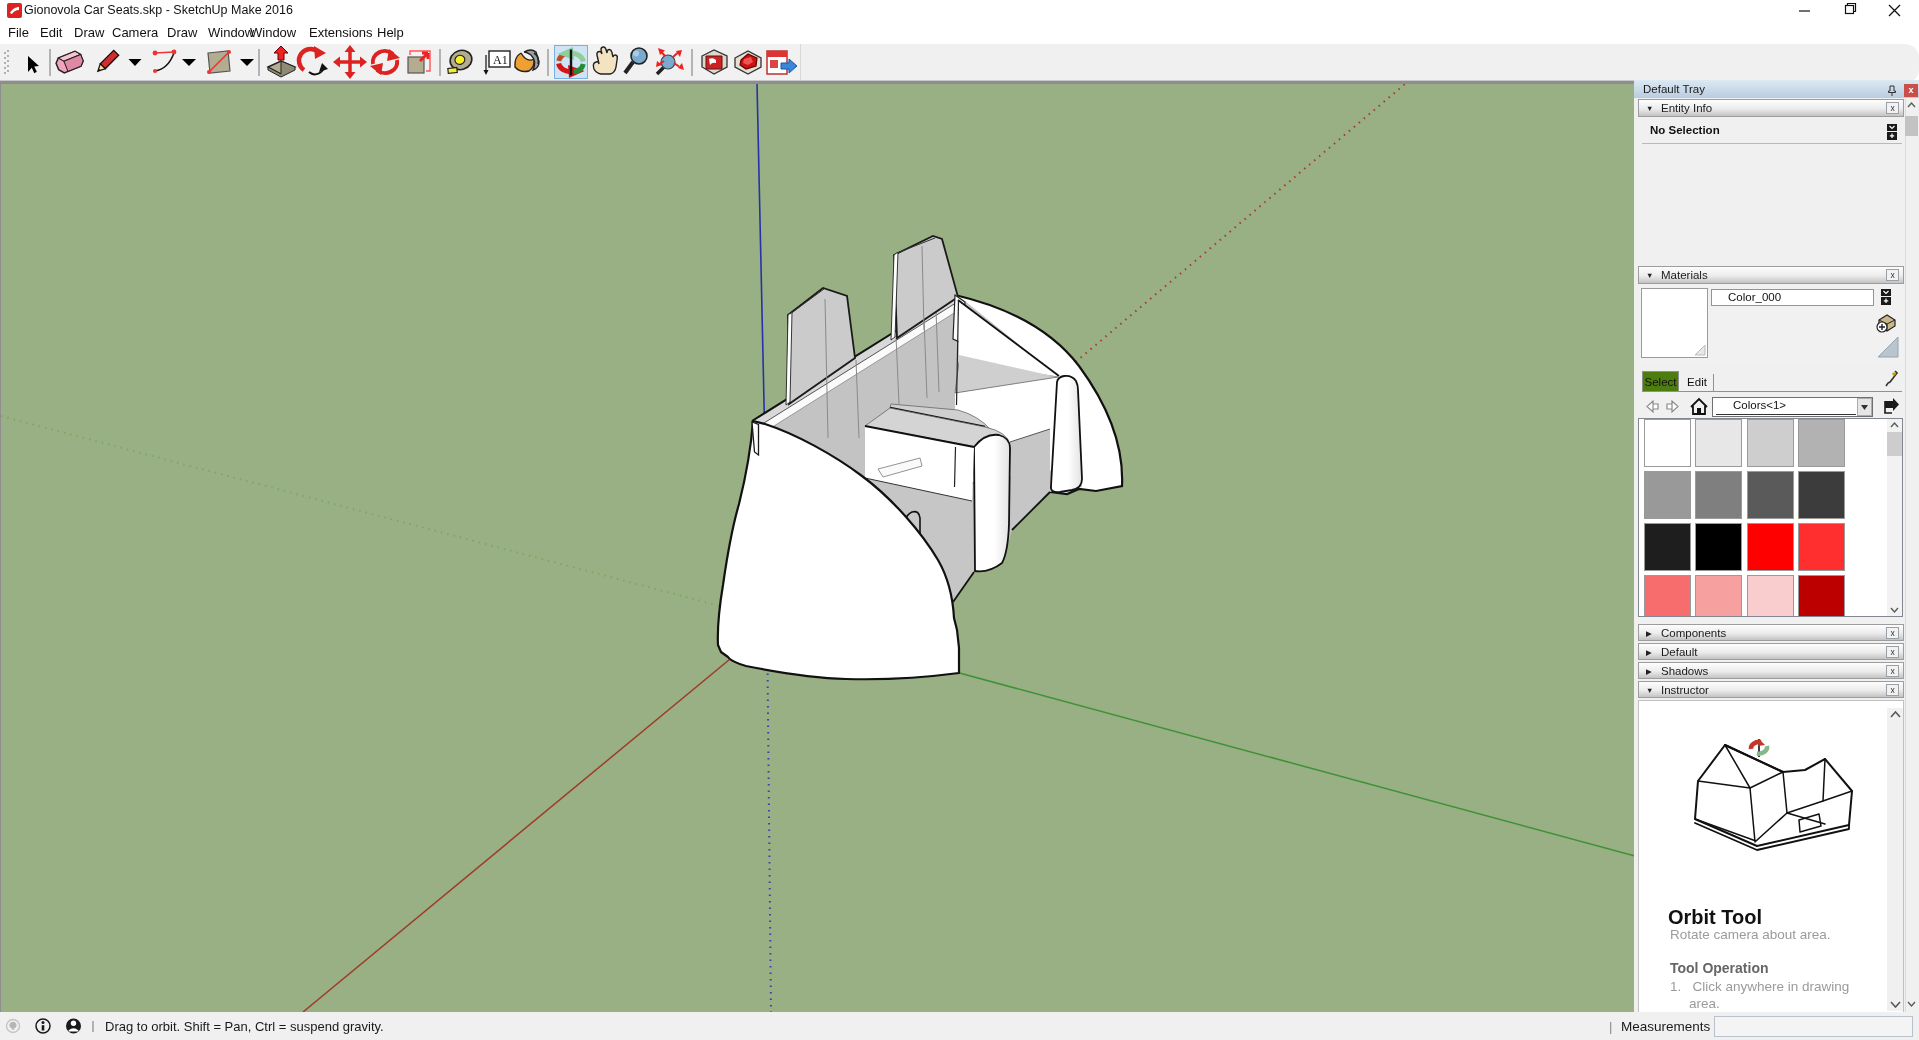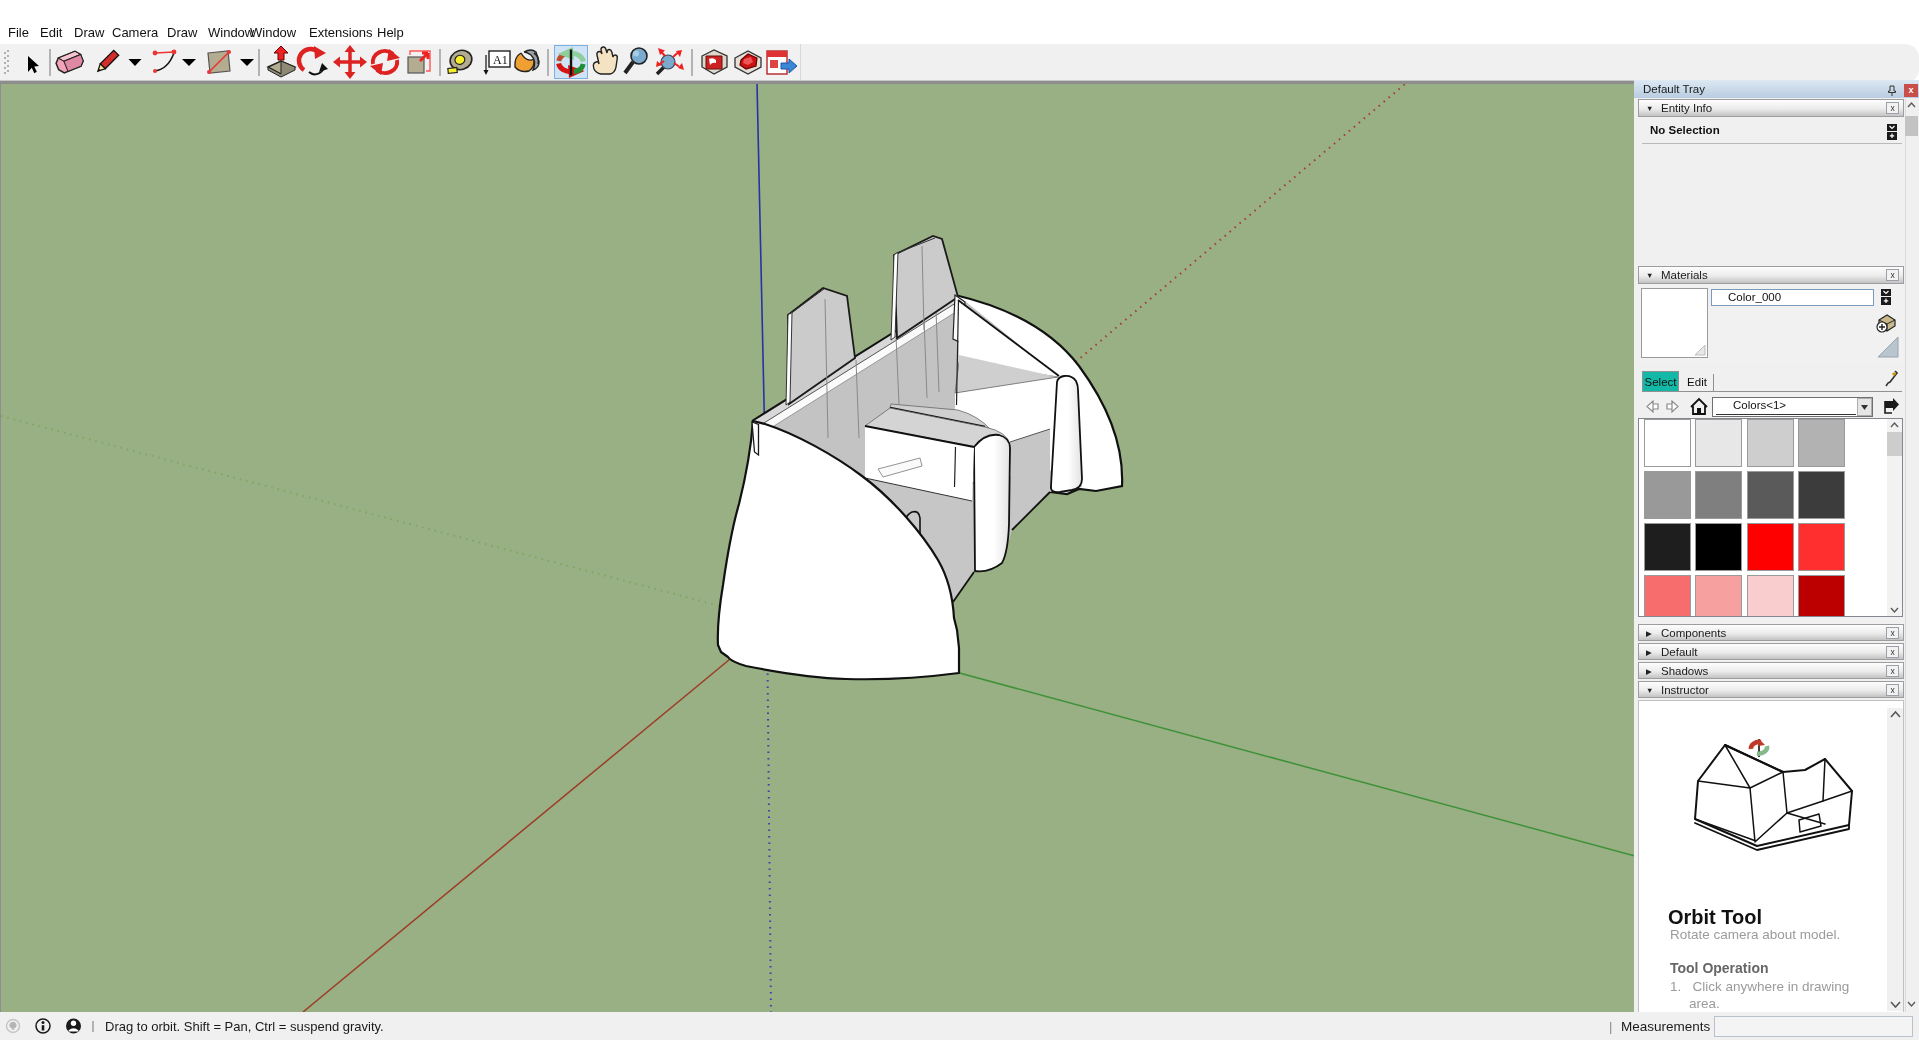--- a/index.html
+++ b/index.html
@@ -18,20 +18,33 @@
   .sechdr { background:linear-gradient(180deg,#fdfdfd 0%,#ececec 55%,#c3c3c3 100%); border:1px solid #9d9d9d; font-size:11.5px; color:#1a1a1a; }
   .sechdr .tri { position:absolute; left:7px; top:4px; font-size:7.5px; color:#222; }
   .sechdr .tri2 { position:absolute; left:7px; top:4px; font-size:7.5px; color:#222; }
   .sechdr .shtxt { position:absolute; left:22px; top:0px; line-height:16px; }
   .sechdr .xbox { position:absolute; right:4px; top:2px; width:13px; height:12px; background:#f2f2f2; border:1px solid #9aa0a8; font-size:8.5px; line-height:11px; text-align:center; color:#333; }
   .sw { position:absolute; width:47px; height:48px; border:1px solid #9a9a9a; }
 </style>
 </head>
 <body>
 <div id="win">
+  <div id="titlebar">
+    <svg width="18" height="18" style="position:absolute;left:6px;top:2px">
+      <rect x="1" y="1" width="15" height="15" rx="2" fill="#d22"></rect>
+      <path d="M4 11 C6 7 10 5 13 5 L13 8 C10 8 7 10 6 12 Z" fill="#fff"></path>
+    </svg>
+    <span id="title-text">Gionovola Car Seats.skp - SketchUp Make 2016</span>
+    <svg width="140" height="22" style="position:absolute;left:1779px;top:0">
+      <line x1="20" y1="11" x2="31" y2="11" stroke="#111" stroke-width="1.2"></line>
+      <rect x="66.5" y="5.5" width="8" height="8" fill="none" stroke="#111" stroke-width="1.2"></rect>
+      <path d="M68.5 5.5 L68.5 3.5 L76.5 3.5 L76.5 11.5 L74.5 11.5" fill="none" stroke="#111" stroke-width="1.2"></path>
+      <path d="M110 5 L121 16 M121 5 L110 16" stroke="#111" stroke-width="1.3"></path>
+    </svg>
+  </div>
   <div id="menubar">
     <span style="left:8px">File</span>
     <span style="left:40px">Edit</span>
     <span style="left:74px">Draw</span>
     <span style="left:112px">Camera</span>
     <span style="left:167px">Draw</span>
     <span style="left:208px">Window</span>
     <span style="left:250px">Window</span>
     <span style="left:309px">Extensions</span>
     <span style="left:377px">Help</span>
@@ -344,21 +357,21 @@
       <path d="M4 9 L12 4 L20 9 L20 15 L12 20 L4 15 Z" fill="#c9b98a" stroke="#222" stroke-width="1.2"></path>
       <path d="M4 9 L12 13 L20 9 M12 13 L12 20" fill="none" stroke="#222" stroke-width="1"></path>
       <circle cx="7" cy="16" r="5" fill="#fff" stroke="#222" stroke-width="1.2"></circle>
       <path d="M7 13 L7 19 M4 16 L10 16" stroke="#222" stroke-width="1.4"></path>
     </svg>
     <svg width="24" height="24" style="position:absolute;left:242px;top:255px">
         <path d="M2 22 L22 2 L22 22 Z" fill="#b8c4ce" stroke="#98a4ae" stroke-width="1"></path>
       </svg>
 
     <div style="position:absolute;left:4px;top:282px;width:266px;height:30px;background:#f0f0f0;"></div>
-    <div style="position:absolute;left:8px;top:291px;width:37px;height:21px;background:#14b8a6;border:1px solid #919191;border-bottom:none;font-size:11.5px;color:#111;text-align:center;line-height:20px;">Select</div>
+    <div style="position:absolute;left:8px;top:291px;width:37px;height:21px;background:#4d7c0f;border:1px solid #919191;border-bottom:none;font-size:11.5px;color:#111;text-align:center;line-height:20px;">Select</div>
     <div style="position:absolute;left:47px;top:294px;width:33px;height:18px;border-right:1px solid #919191;font-size:11.5px;color:#111;text-align:center;line-height:16px;">Edit</div>
     <div style="position:absolute;left:8px;top:311px;width:260px;height:1px;background:#919191;"></div>
     <svg width="14" height="20" style="position:absolute;left:250px;top:290px">
       <path d="M11 1 L13 3 L6 12 L4 13 L2 16" stroke="#333" stroke-width="1.6" fill="none"></path>
       <path d="M9 3 L11 5" stroke="#c90" stroke-width="3"></path>
     </svg>
 
     <svg width="40" height="16" style="position:absolute;left:11px;top:319px">
       <path d="M8 2 L8 13 L2 7.5 Z M8 5 L13 5 L13 10 L8 10 Z" fill="#fff" stroke="#8a8a8a" stroke-width="1.2"></path>
       <g transform="translate(21,0)">
@@ -443,21 +456,21 @@
           <path d="M109 93 L108 81 L128 75 L130 87 Z" stroke-width="1.5"></path>
         </g>
         <g transform="translate(60,-2)">
           <line x1="8" y1="2" x2="8" y2="20" stroke="#111" stroke-width="1.6"></line>
           <path d="M0 12 A 8.5 6.5 0 0 1 10 5" fill="none" stroke="#c0392b" stroke-width="4.5"></path>
           <path d="M16 9 A 8.5 6.5 0 0 1 6 16.5" fill="none" stroke="#85b98a" stroke-width="4.5"></path>
           <path d="M9 3 L14 8 L7 9 Z" fill="#c0392b" stroke="none"></path>
         </g>
       </svg>
       <div style="position:absolute;left:29px;top:205px;font-size:20px;font-weight:bold;color:#111;">Orbit Tool</div>
-      <div style="position:absolute;left:31px;top:226px;font-size:13.5px;color:#9b9b9b;">Rotate camera about model.</div>
+      <div style="position:absolute;left:31px;top:226px;font-size:13.5px;color:#9b9b9b;">Rotate camera about area.</div>
       <div style="position:absolute;left:31px;top:259px;font-size:14px;font-weight:bold;color:#666;">Tool Operation</div>
       <div style="position:absolute;left:31px;top:278px;font-size:13.5px;color:#9b9b9b;">1.&nbsp;&nbsp;&nbsp;Click anywhere in drawing</div>
       <div style="position:absolute;left:50px;top:295px;font-size:13.5px;color:#9b9b9b;">area.</div>
       <div style="position:absolute;left:31px;top:310px;font-size:13.5px;color:#9b9b9b;">2.&nbsp;&nbsp;&nbsp;Move mouse in any direction</div>
       <svg width="17" height="303" style="position:absolute;left:248px;top:7px">
         <rect x="0" y="0" width="17" height="303" fill="#f0f0f0"></rect>
         <path d="M4 9 L8.5 4 L13 9" fill="none" stroke="#5a5a5a" stroke-width="1.6"></path>
         <path d="M4 294 L8.5 299 L13 294" fill="none" stroke="#5a5a5a" stroke-width="1.6"></path>
       </svg>
     </div>

